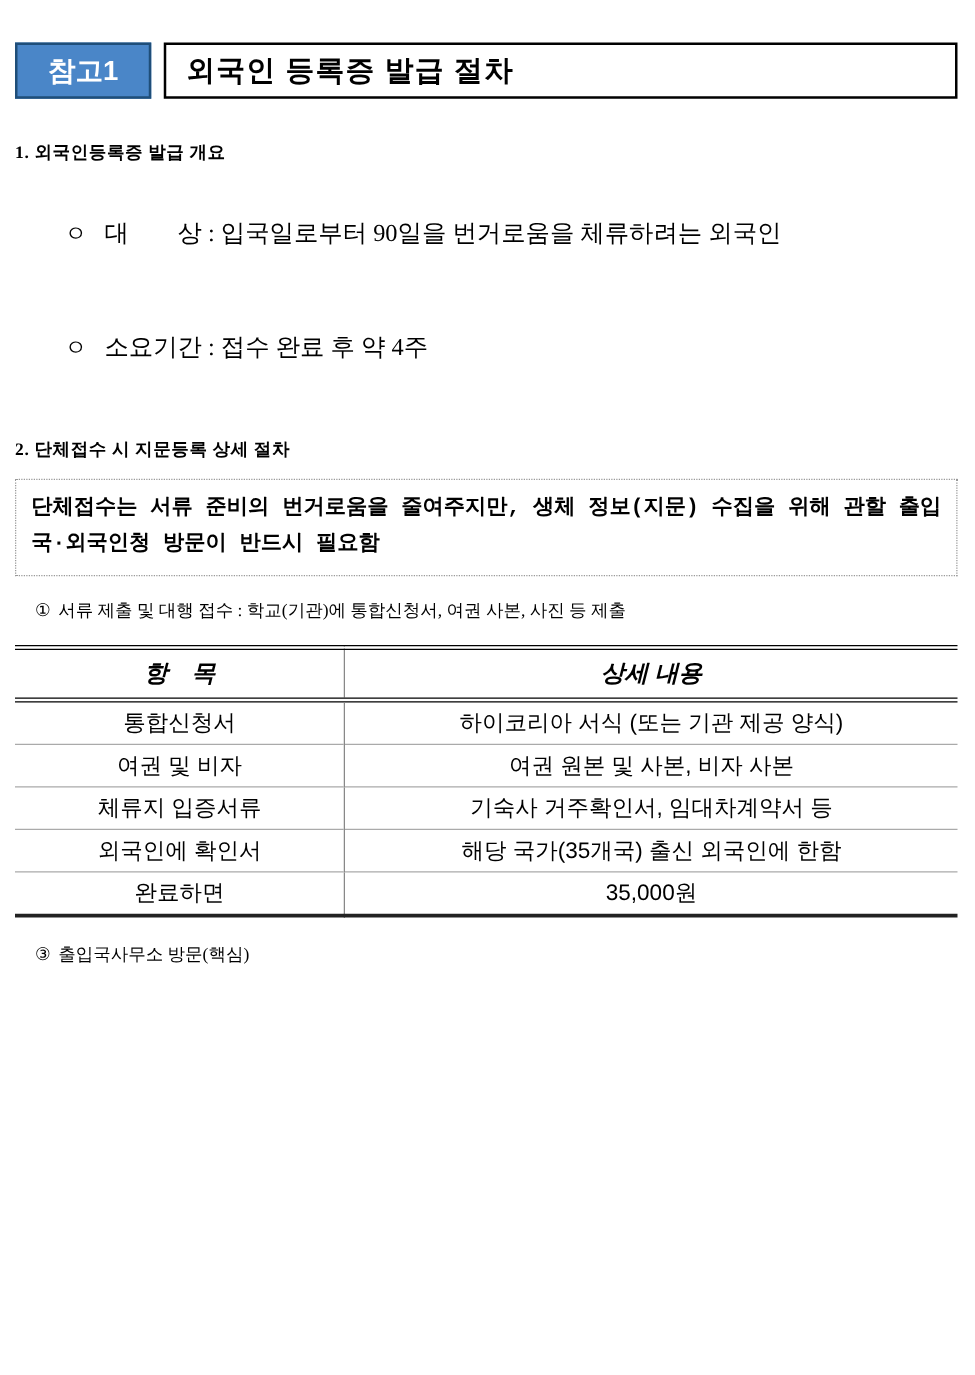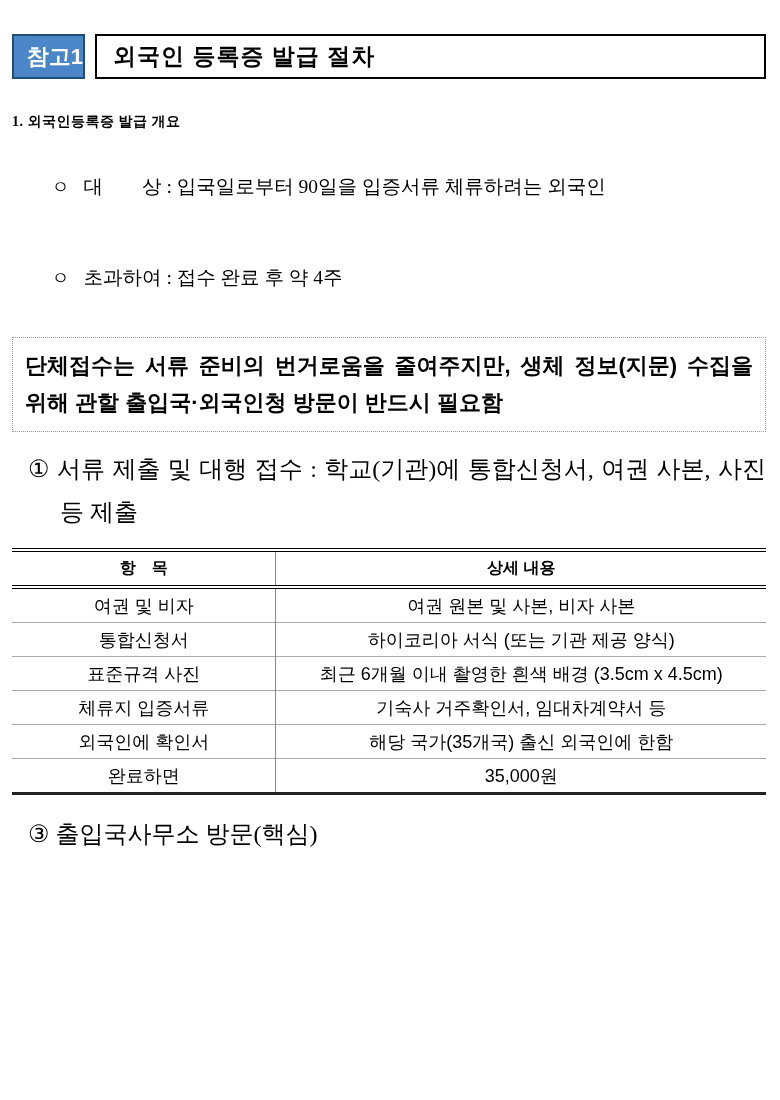--- a/index.html
+++ b/index.html
@@ -13,60 +13,60 @@
   .page{
     width:780px;min-height:1100px;background:#fff;color:#000;
     padding:34px 14px 20px 12px;
     font-family:"Liberation Serif","DejaVu Serif",serif;
   }
   
   .header-row{display:flex;align-items:stretch;margin-bottom:34px;}
   .badge{
     background:var(--badge-bg);border:2px solid var(--badge-border);
     color:#fff;font-family:"Liberation Sans","DejaVu Sans",sans-serif;
-    font-weight:bold;font-size:22px;width:73px;min-height:42px;
-    display:flex;align-items:center;justify-content:flex-end;flex:0 0 auto;
+    font-weight:bold;font-size:22px;width:109px;min-height:42px;
+    display:flex;align-items:center;justify-content:center;flex:0 0 auto;
   }
   .title-box{
     flex:1;border:2px solid #000;margin-left:10px;
     display:flex;align-items:center;
     padding:5px 16px;
     font-family:"Liberation Sans","DejaVu Sans",sans-serif;
     font-weight:800;font-size:23px;letter-spacing:1px;
   }
   
   .section-heading{
     font-size:14px;font-weight:bold;margin:28px 0 10px 0;letter-spacing:0.5px;
   }
   
   .ov-item{
     font-size:19.5px;margin-left:20px;padding:10px 0;white-space:pre-wrap;
   }
   .ov-bullet{margin-right:14px;font-size:18px;}
   
   .notice-box{
     border:1px dotted #999;padding:9px 12px;margin:14px 0 16px 0;
-    font-family:Liberation Sans, sans-serif;
-    font-weight:700;font-size:22px;line-height:1.7;text-align:justify;
+    font-family:Liberation Mono, monospace;
+    font-weight:700;font-size:17px;line-height:1.7;text-align:justify;
   }
   
   .step{
-    font-size:24px;line-height:1.8;text-align:justify;
+    font-size:14px;line-height:1.8;text-align:justify;
     margin:6px 0 6px 16px;padding-left:32px;text-indent:-32px;
   }
   .step-num{margin-right:6px;}
   
   table.req{
     width:100%;border-collapse:collapse;margin:14px 0 18px 0;
     font-family:"Liberation Sans","DejaVu Sans",sans-serif;
     border-top:4px double #000;border-bottom:3px solid #222;
   }
   table.req th{
-    font-size:16px;font-weight:bold;padding:6px 4px;
-    border-bottom:4px double #000;white-space:pre-wrap;
+    font-size:19px;font-weight:bold;padding:6px 4px;
+    border-bottom:4px double #000;white-space:pre-wrap;font-style:italic;
   }
   table.req td{
     font-size:18px;padding:4.5px 4px;text-align:center;
     border-top:1px solid #aaa;
   }
   table.req tr td:first-child,table.req tr th:first-child{
     border-right:1px solid #888;width:35%;
   }
   table.req thead th{border-top:none;}
   table.req tbody tr:first-child td{border-top:none;}
@@ -81,52 +81,49 @@
       <span>참고1</span>
     </div>
     <div class="title-box">
       <span>외국인 등록증 발급 절차</span>
     </div>
   </div>
 
   <div class="section-heading">1. 외국인등록증 발급 개요</div>
 
   <div class="ov-item">
-    <span class="ov-bullet">ㅇ</span><span>대　　상 : 입국일로부터 90일을 입증서류 체류하려는 외국인</span>
+    <span class="ov-bullet">ㅇ</span><span>대　　상 : 입국일로부터 90일을 번거로움을 체류하려는 외국인</span>
   </div>
   <div class="ov-item">
-    <span class="ov-bullet">ㅇ</span><span>초과하여 : 접수 완료 후 약 4주</span>
+    <span class="ov-bullet">ㅇ</span><span>소요기간 : 접수 완료 후 약 4주</span>
   </div>
 
+  <div class="section-heading">2. 단체접수 시 지문등록 상세 절차</div>
 
   <div class="notice-box">단체접수는 서류 준비의 번거로움을 줄여주지만, 생체 정보(지문) 수집을 위해 관할 출입국·외국인청 방문이 반드시 필요함</div>
 
   <div class="step">
     <span class="step-num">①</span><span>서류 제출 및 대행 접수 : 학교(기관)에 통합신청서, 여권 사본, 사진 등 제출</span>
   </div>
 
   <table class="req">
     <thead>
       <tr>
         <th>항　목</th>
         <th>상세 내용</th>
       </tr>
     </thead>
     <tbody>
       <tr>
-        <td>여권 및 비자</td>
-        <td>여권 원본 및 사본, 비자 사본</td>
-      </tr>
-      <tr>
         <td>통합신청서</td>
         <td>하이코리아 서식 (또는 기관 제공 양식)</td>
       </tr>
       <tr>
-        <td>표준규격 사진</td>
-        <td>최근 6개월 이내 촬영한 흰색 배경 (3.5cm x 4.5cm)</td>
+        <td>여권 및 비자</td>
+        <td>여권 원본 및 사본, 비자 사본</td>
       </tr>
       <tr>
         <td>체류지 입증서류</td>
         <td>기숙사 거주확인서, 임대차계약서 등</td>
       </tr>
       <tr>
         <td>외국인에 확인서</td>
         <td>해당 국가(35개국) 출신 외국인에 한함</td>
       </tr>
       <tr>

